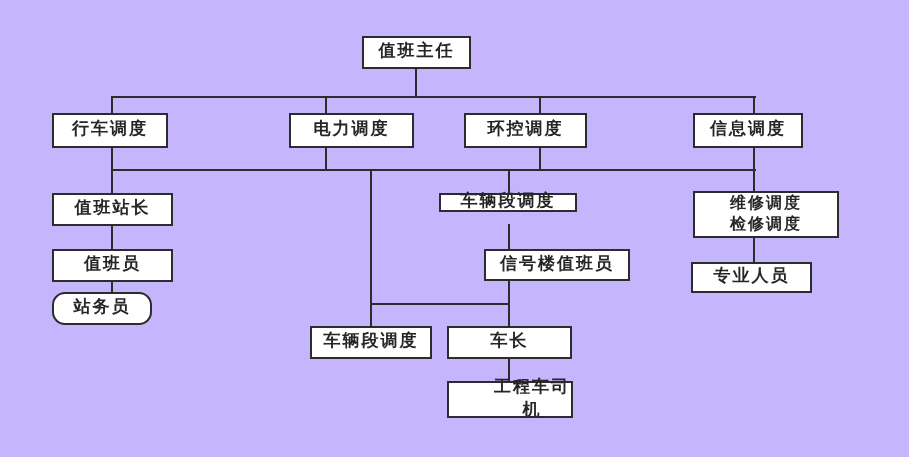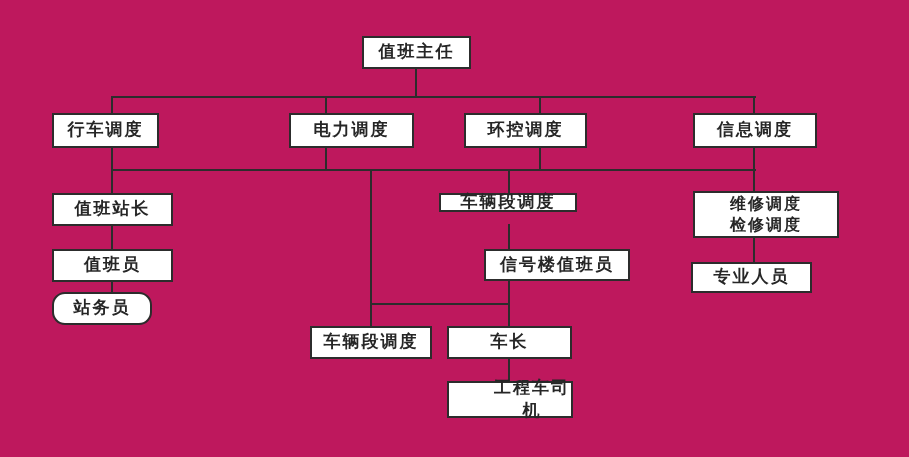--- a/index.html
+++ b/index.html
@@ -4,23 +4,23 @@
 <style>
   html, body {
     margin: 0;
     padding: 0;
     background: #ffffff;
   }
   .canvas {
     position: relative;
     width: 909px;
     height: 457px;
-    background: #be185d;
+    background: #c4b5fd;
     overflow: hidden;
-    font-family: Liberation Sans, sans-serif;
+    font-family: Liberation Mono, monospace;
   }
   .node {
     position: absolute;
     box-sizing: border-box;
     border: 2px solid #2c2c2c;
     background: #ffffff;
     color: #262626;
     font-weight: bold;
     font-size: 17px;
     line-height: 1.3;
@@ -35,24 +35,24 @@
   .vline, .hline {
     position: absolute;
     background: #2c2c2c;
     z-index: 1;
   }
   .vline { width: 2px; }
   .hline { height: 2px; }
 
   
   #n-duty-director      { left:362px; top:36px;  width:109px; height:33px; }
-  #n-train-dispatch     { left:52px;  top:113px; width:107px; height:35px; }
+  #n-train-dispatch     { left:52px;  top:113px; width:116px; height:35px; }
   #n-power-dispatch     { left:265px; top:113px; width:125px; height:35px;margin-left:24px; }
   #n-envctrl-dispatch   { left:464px; top:113px; width:123px; height:35px; }
-  #n-info-dispatch      { left:693px; top:113px; width:124px; height:35px; }
+  #n-info-dispatch      { left:693px; top:113px; width:110px; height:35px; }
   #n-duty-stationmaster { left:52px;  top:193px; width:121px; height:33px; }
   #n-duty-officer       { left:52px;  top:249px; width:121px; height:33px; }
   #n-station-attendant  { left:52px;  top:292px; width:100px; height:33px;border-radius:13px; }
   #n-depot-dispatch     { left:439px; top:193px; width:138px; height:19px; }
   #n-signal-tower-duty  { left:436px; top:249px; width:146px; height:32px;margin-left:48px; }
   #n-maint-dispatch     { left:693px; top:191px; width:146px; height:47px; font-size:16px; }
   #n-professional-staff { left:691px; top:262px; width:121px; height:31px; }
   #n-passenger-driver   { left:310px; top:326px; width:122px; height:33px; }
   #n-train-captain      { left:447px; top:326px; width:125px; height:33px; }
   #n-engineering-driver { left:447px; top:381px; width:126px; height:37px;padding-left:44px; }

